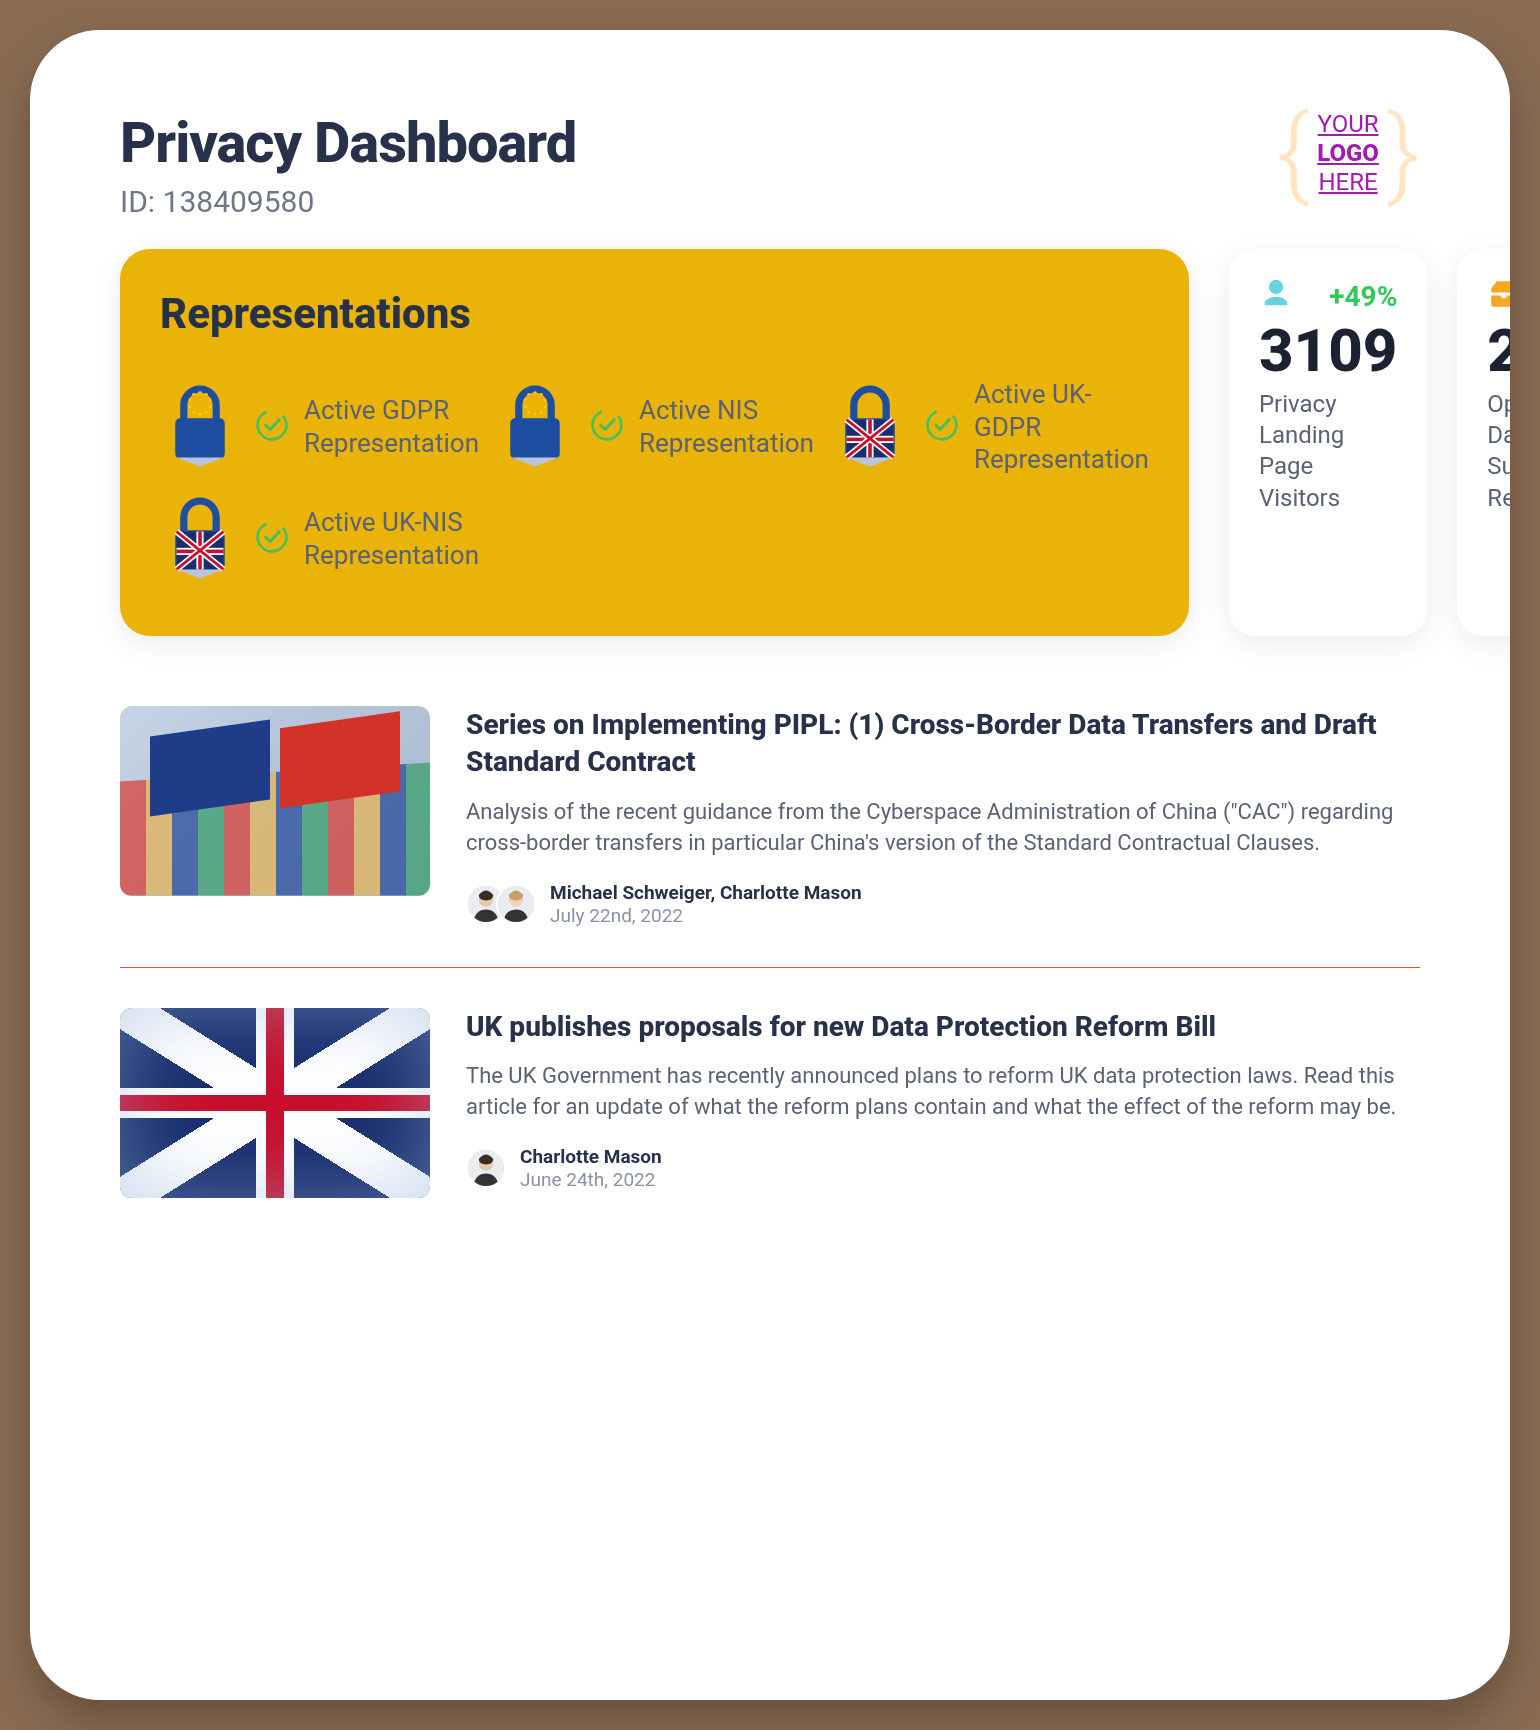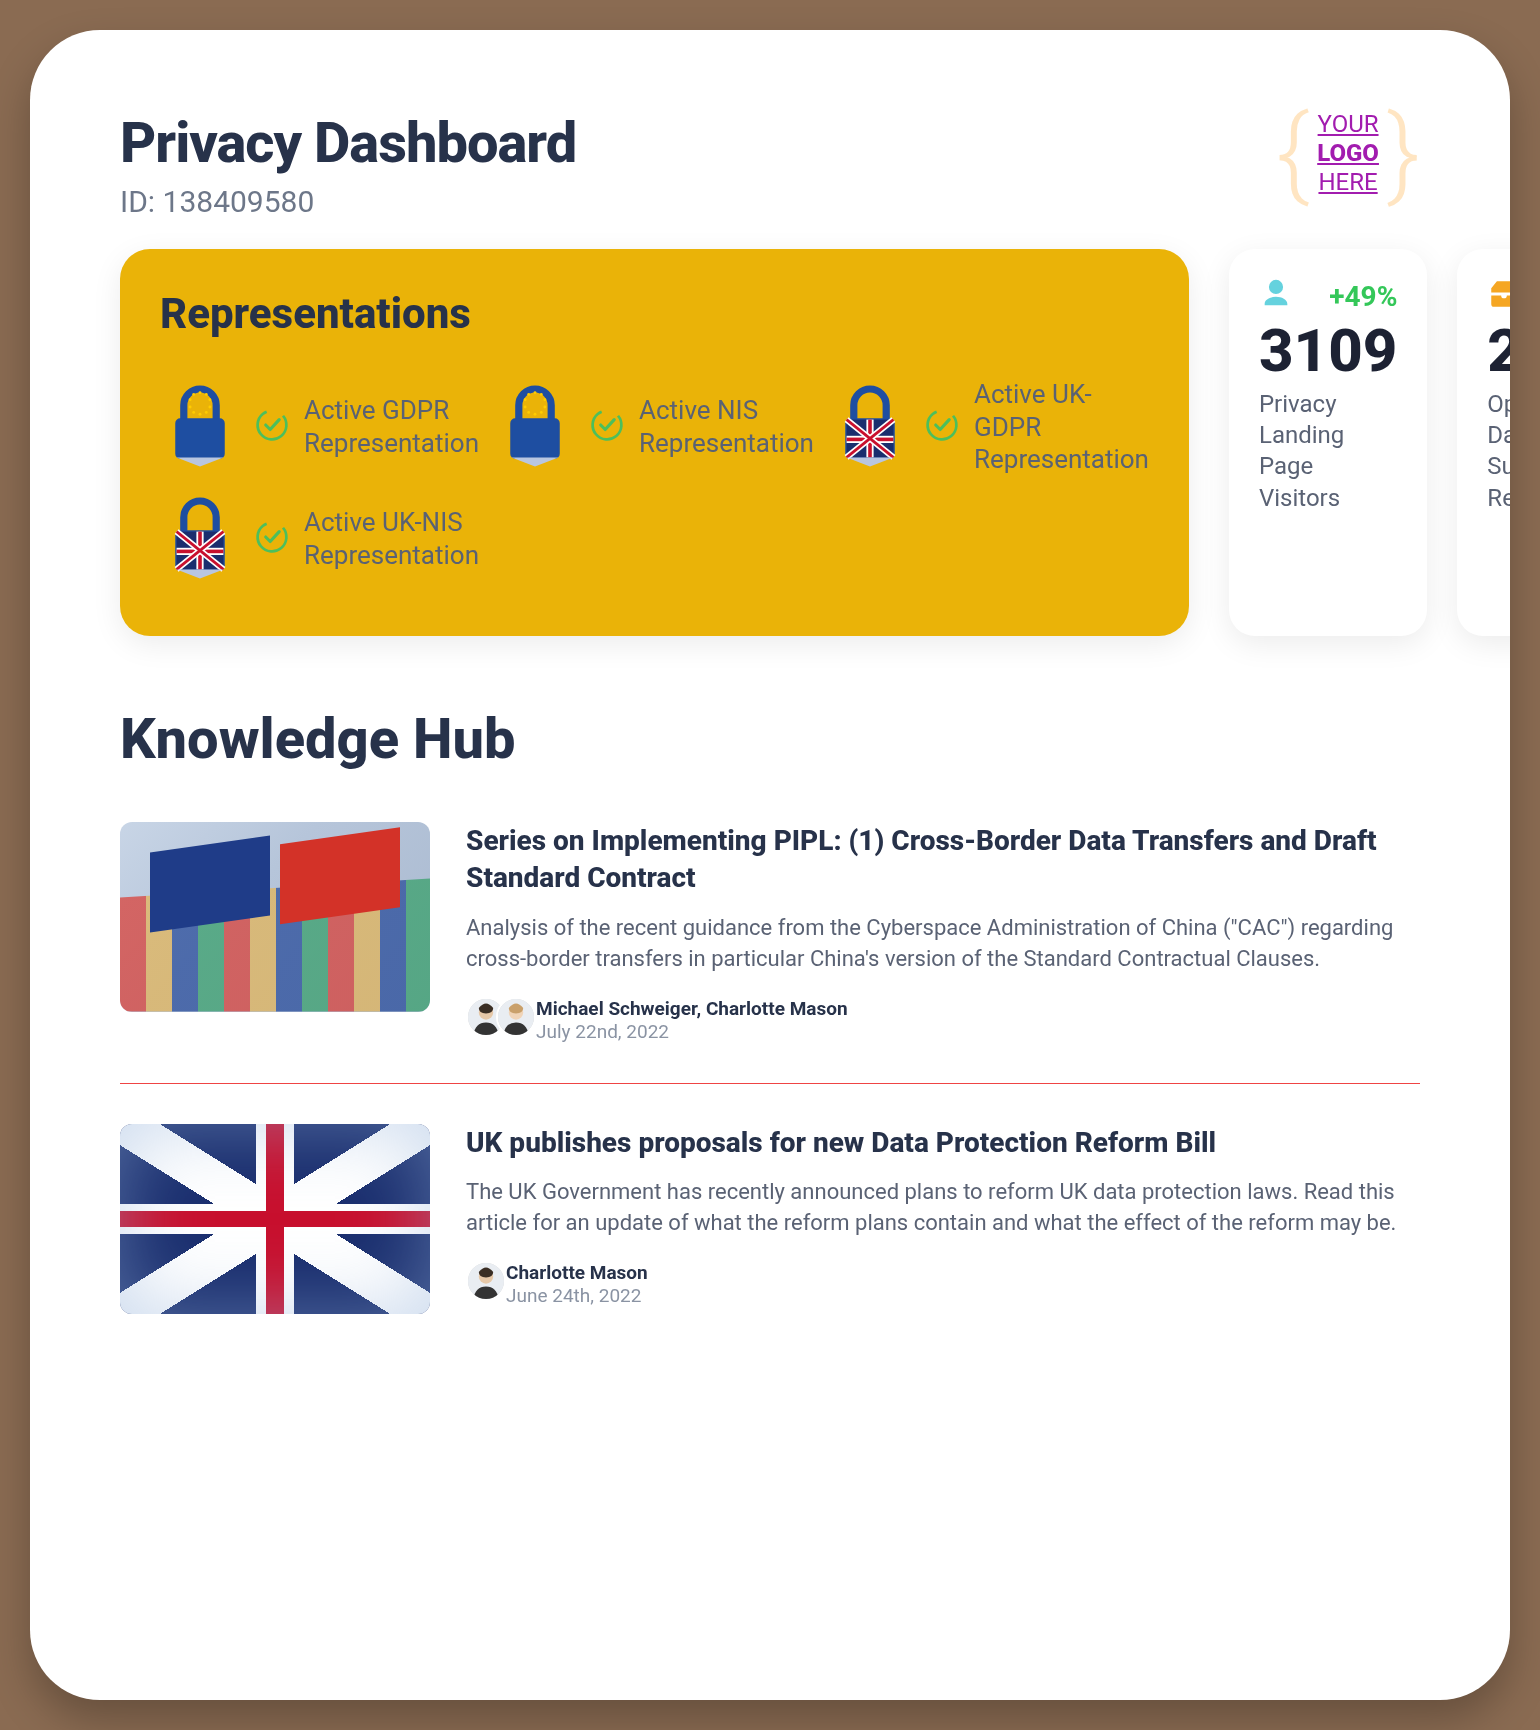--- a/index.html
+++ b/index.html
@@ -174,21 +174,22 @@
     margin-bottom: 16px;
   }
   .article-desc {
     font-size: 22px;
     color: #5a6274;
     line-height: 1.4;
     margin-bottom: 22px;
   }
   .meta {
     display: flex;
-    align-items: flex-start;
+    align-items: center;
+    gap: 14px;
   }
   .avatars { display: flex; }
   .avatar {
     width: 40px;
     height: 40px;
     border-radius: 50%;
     border: 2px solid #fff;
     background: #d7d7d7;
     overflow: hidden;
   }
@@ -378,21 +379,20 @@
                 <path fill="#f5a623" d="M3 8l4-5h10l4 5v3H3zM3 13h7a2 2 0 0 0 4 0h7v6a2 2 0 0 1-2 2H5a2 2 0 0 1-2-2z"></path>
               </svg></span>
       <span class="stat-delta delta-down">-25%</span>
     </div>
     <div class="stat-num">2</div>
     <div class="stat-label">Open Data Subject Requests</div>
         </div>
       </div>
   </div>
 
-  <h2 class="hub-title">Knowledge Hub</h2>
   <div id="articles">
       <div class="article border">
     <div class="thumb containers"></div>
     <div class="article-body">
       <div class="article-title">Series on Implementing PIPL: (1) Cross-Border Data Transfers and Draft Standard Contract</div>
       <div class="article-desc">Analysis of the recent guidance from the Cyberspace Administration of China ("CAC") regarding cross-border transfers in particular China's version of the Standard Contractual Clauses.</div>
       <div class="meta">
         <div class="avatars">
               <div class="avatar"><svg viewBox="0 0 40 40">
                   <rect width="40" height="40" fill="#e9edf2"></rect>

